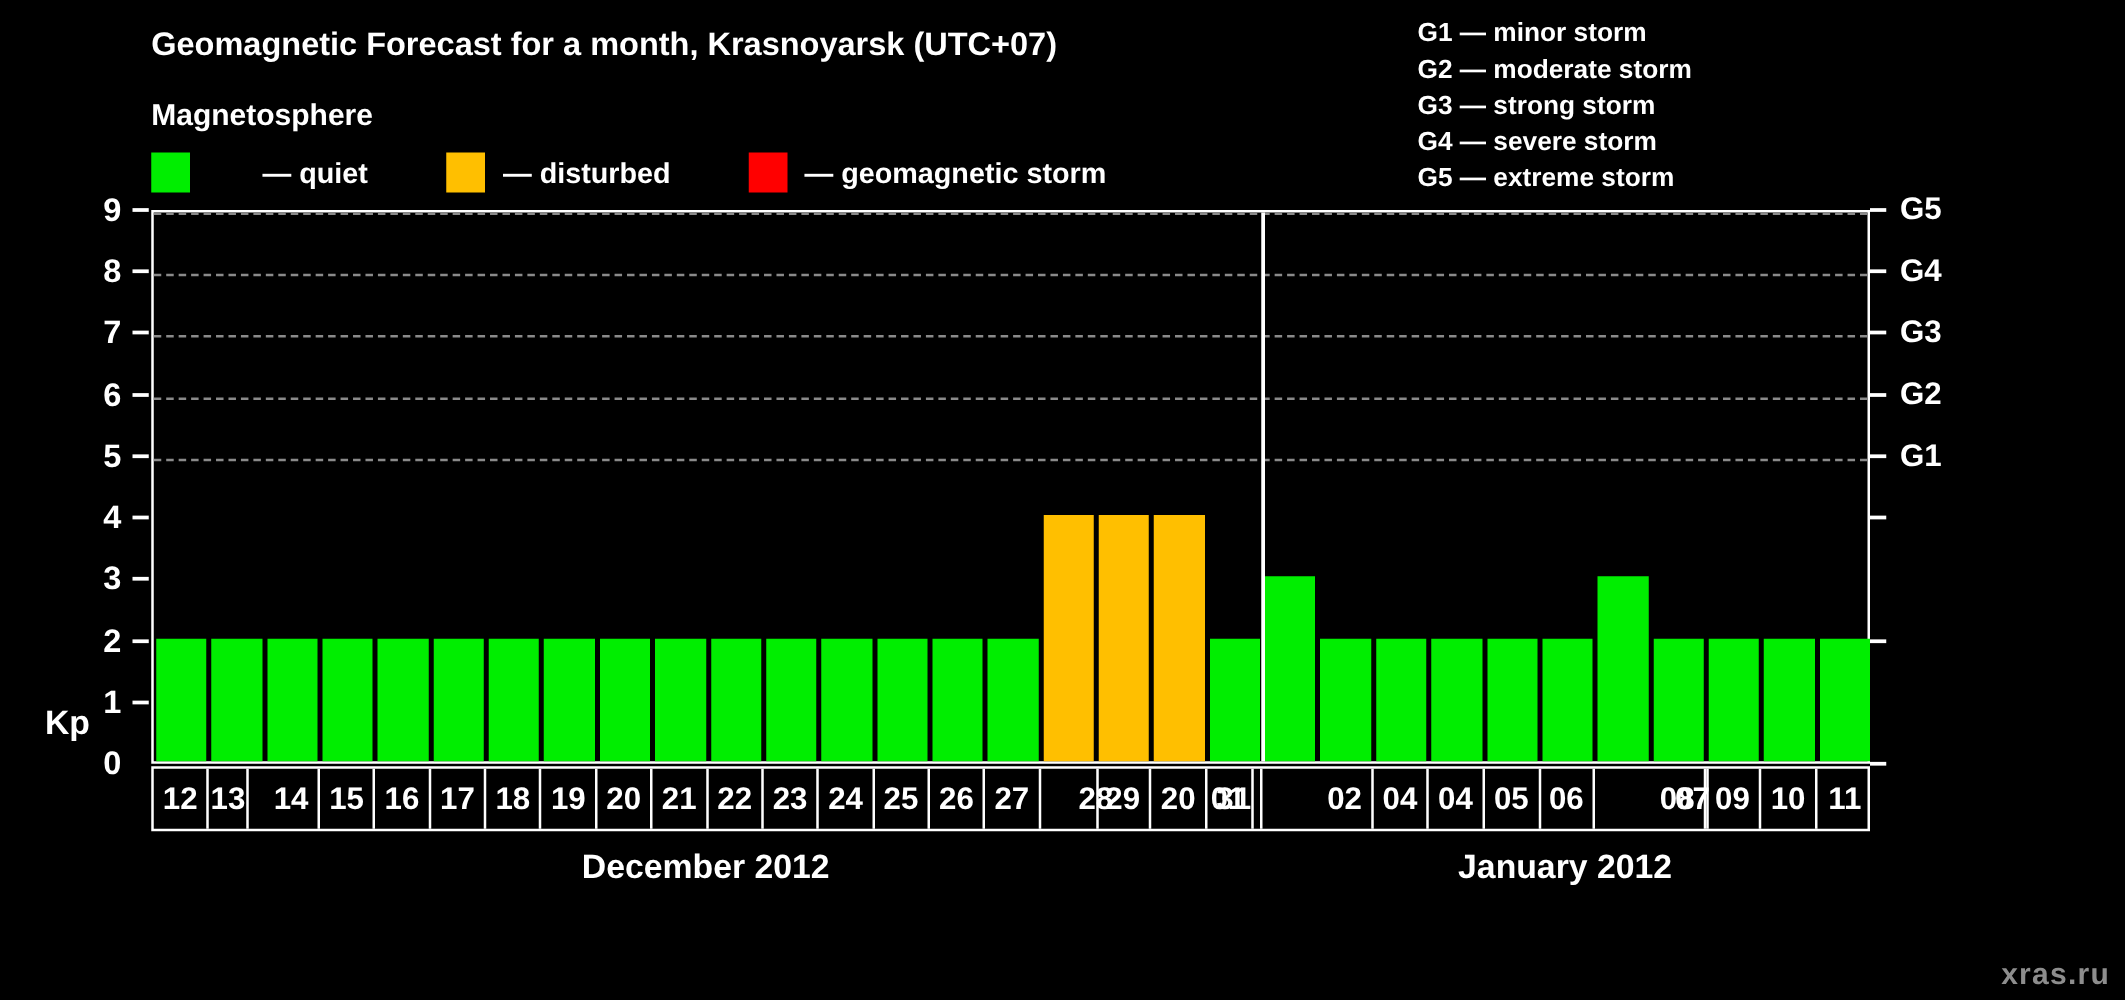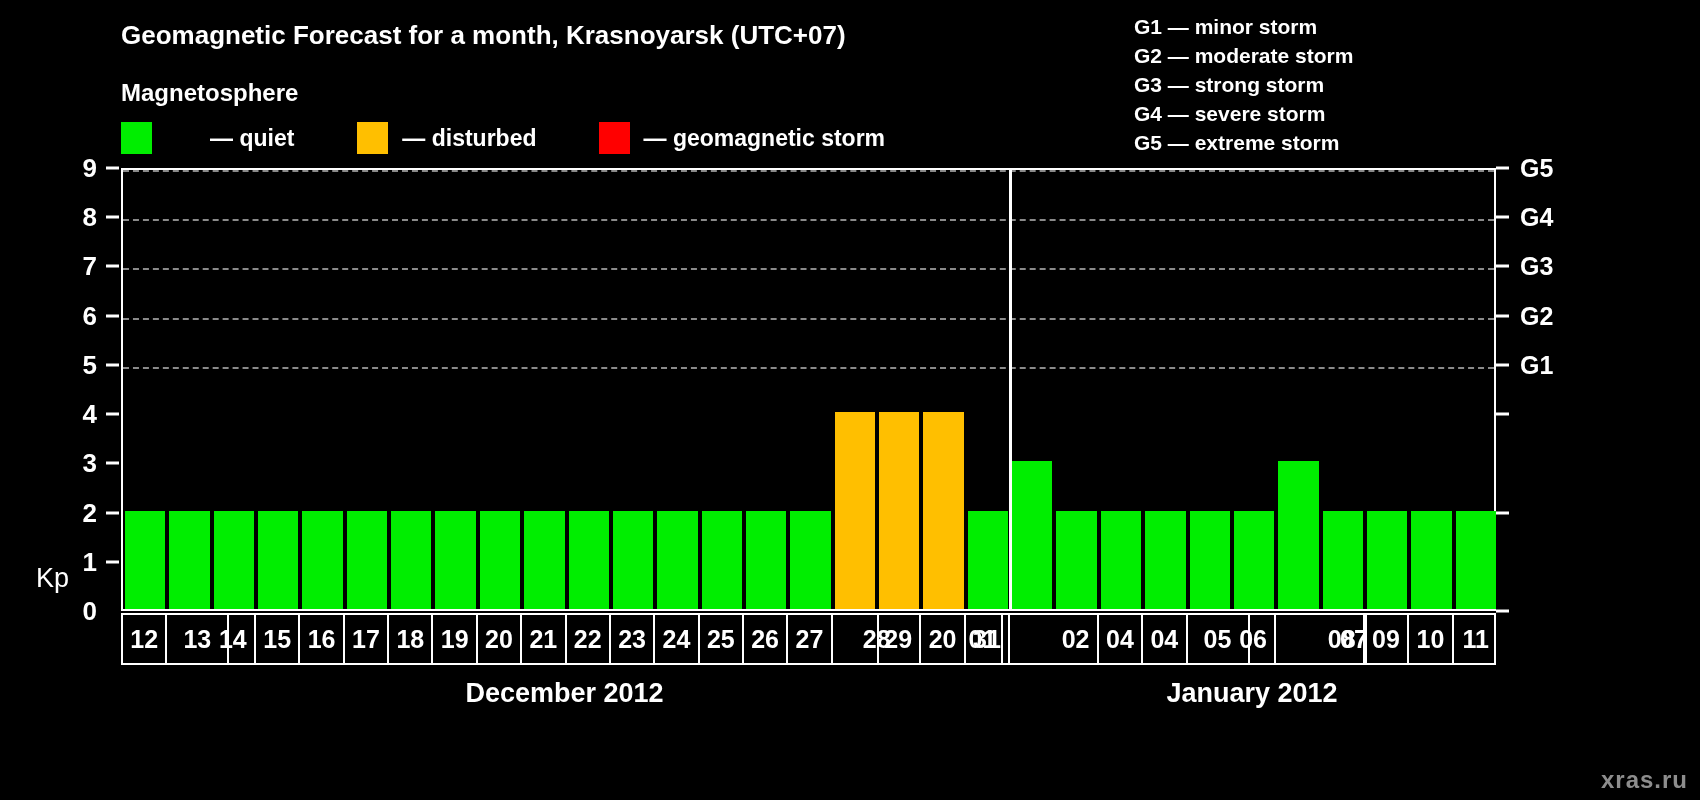--- a/index.html
+++ b/index.html
@@ -80,21 +80,21 @@
     position: absolute; right: 24px;
     font-size: 26px; font-weight: bold; color: #fff;
     transform: translateY(-50%); text-align: right;
   }
   .kp-tick-mark {
     position: absolute; right: 2px; width: 13px; height: 0;
     border-top: 3px solid #fff; transform: translateY(-50%);
   }
   #kp-axis-title {
     position: absolute; left: 36px; top: 395px;
-    font-size: 27px; font-weight: normal; color: #fff;
+    font-size: 27px; font-weight: bold; color: #fff;
   }
 
   
   #g-axis { position: absolute; left: 1496px; top: 168px; width: 204px; height: 443px; }
   .g-tick-mark {
     position: absolute; left: 0; width: 13px; height: 0;
     border-top: 3px solid #fff; transform: translateY(-50%);
   }
   .g-tick-label {
     position: absolute; left: 24px;
@@ -241,21 +241,21 @@
       <div class="g-tick-label" style="top: 49.2222px;">G4</div>
       <div class="g-tick-mark" style="top: 0px;"></div>
       <div class="g-tick-label" style="top: 0px;">G5</div>
       <div class="g-tick-mark" style="top: 246.111px;"></div>
       <div class="g-tick-mark" style="top: 344.556px;"></div>
       <div class="g-tick-mark" style="top: 443px;"></div>
     </div>
 
   <div id="day-strip">
       <div class="day-cell" style="left: 0px; width: 44.3548px;">12</div>
-      <div class="day-cell" style="left: 44.3548px; width: 62px;">13</div>
+      <div class="day-cell" style="left: 44.3548px; width: 32px;">13</div>
       <div class="day-cell" style="left: 88.7097px; width: 44.3548px;">14</div>
       <div class="day-cell" style="left: 133.065px; width: 44.3548px;">15</div>
       <div class="day-cell" style="left: 177.419px; width: 44.3548px;">16</div>
       <div class="day-cell" style="left: 221.774px; width: 44.3548px;">17</div>
       <div class="day-cell" style="left: 266.129px; width: 44.3548px;">18</div>
       <div class="day-cell" style="left: 310.484px; width: 44.3548px;">19</div>
       <div class="day-cell" style="left: 354.839px; width: 44.3548px;">20</div>
       <div class="day-cell" style="left: 399.194px; width: 44.3548px;">21</div>
       <div class="day-cell" style="left: 443.548px; width: 44.3548px;">22</div>
       <div class="day-cell" style="left: 487.903px; width: 44.3548px;">23</div>
@@ -264,21 +264,21 @@
       <div class="day-cell" style="left: 620.968px; width: 44.3548px;">26</div>
       <div class="day-cell" style="left: 665.323px; width: 44.3548px;">27</div>
       <div class="day-cell" style="left: 709.677px; width: 44.3548px; padding-left: 44px;">28</div>
       <div class="day-cell" style="left: 754.032px; width: 44.3548px;">29</div>
       <div class="day-cell" style="left: 798.387px; width: 44.3548px;">20</div>
       <div class="day-cell" style="left: 842.742px; width: 44.3548px;">31</div>
       <div class="day-cell" style="left: 841px; width: 39px;">01</div>
       <div class="day-cell" style="left: 931.452px; width: 44.3548px;">02</div>
       <div class="day-cell" style="left: 975.806px; width: 44.3548px;">04</div>
       <div class="day-cell" style="left: 1020.16px; width: 44.3548px;">04</div>
-      <div class="day-cell" style="left: 1064.52px; width: 62px;">05</div>
+      <div class="day-cell" style="left: 1064.52px; width: 45px;">05</div>
       <div class="day-cell" style="left: 1108.87px; width: 44.3548px;">06</div>
       <div class="day-cell" style="left: 1220px; width: 24px;">07</div>
       <div class="day-cell" style="left: 1197.58px; width: 44.3548px;">08</div>
       <div class="day-cell" style="left: 1241.94px; width: 44px;">09</div>
       <div class="day-cell" style="left: 1286.29px; width: 44.3548px;">10</div>
       <div class="day-cell last" style="left: 1330.65px; width: 44.3548px;">11</div>
     </div>
 
   <div id="months">
       <div class="month-caption" style="left: 121px; width: 887.097px;">December 2012</div>

